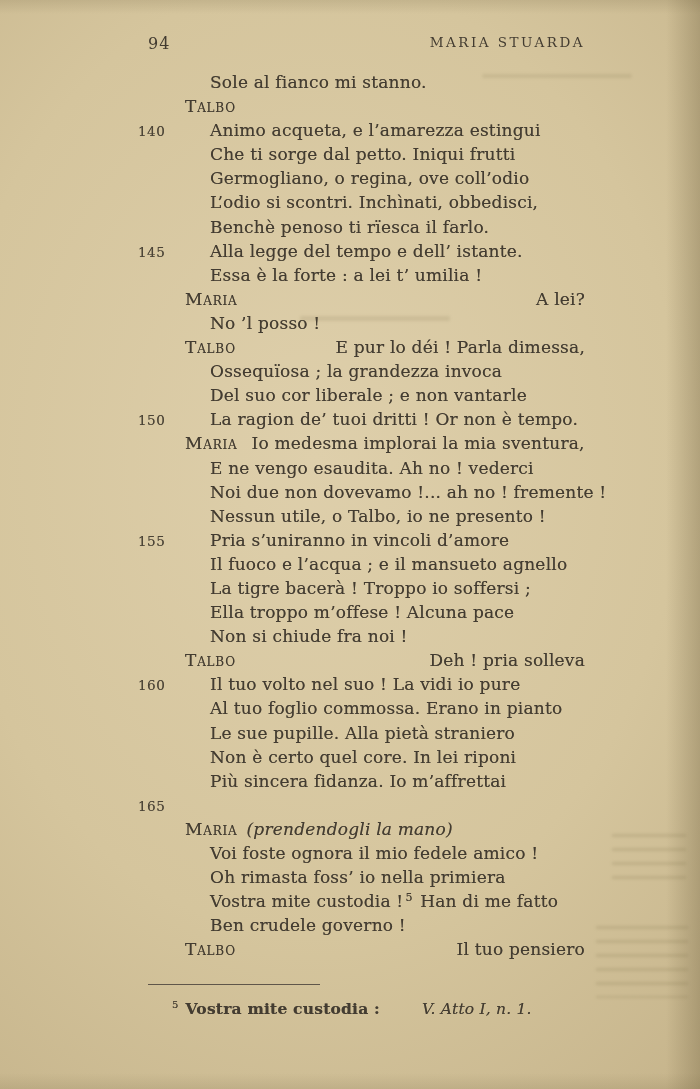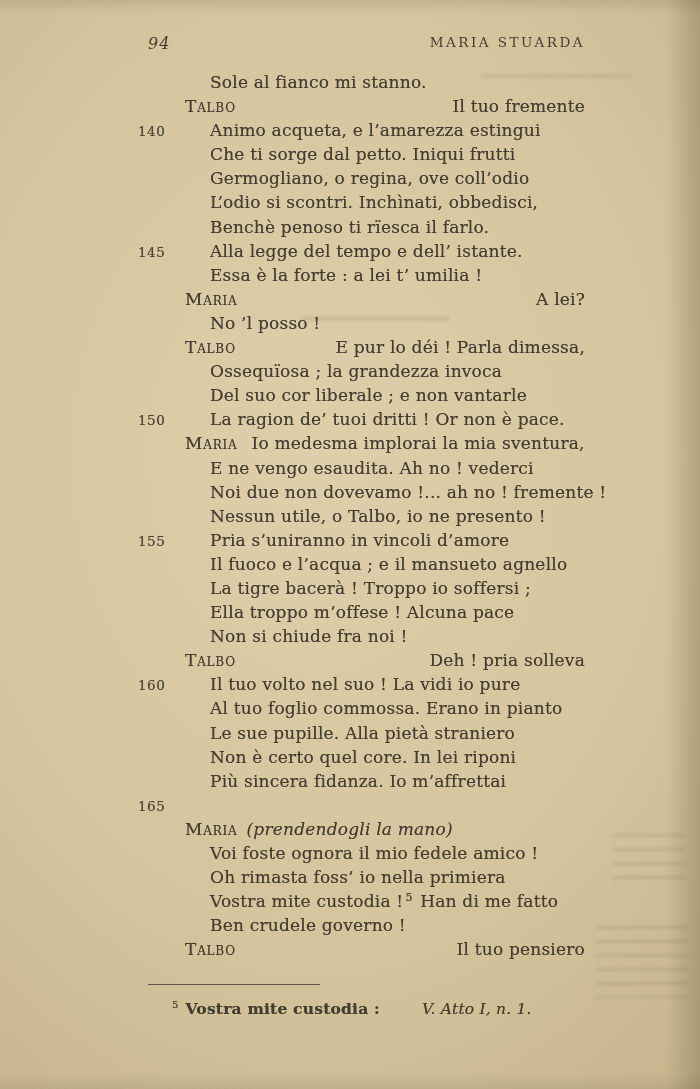--- a/index.html
+++ b/index.html
@@ -14,21 +14,21 @@
     background:
       linear-gradient(to left,  rgba(104,90,56,0.32), rgba(104,90,56,0) 34px),
       linear-gradient(to bottom, rgba(104,90,56,0.16), rgba(104,90,56,0) 14px),
       linear-gradient(to top,    rgba(104,90,56,0.14), rgba(104,90,56,0) 16px),
       radial-gradient(ellipse 95% 80% at 45% 42%, #decfab 0%, #d5c59d 55%, #c3b188 100%);
     background-color:#d5c59d;
   }
   .header { position:absolute; top:34px; left:0; width:100%; height:22px; }
   .page-num {
     position:absolute; left:148px; top:0;
-    font-size:16px; letter-spacing:1px;font-style:italic;
+    font-size:16px; letter-spacing:1px;
   }
   .running-title {
     position:absolute; left:200px; width:385px; text-align:right;
     font-size:13.5px; letter-spacing:2.5px;
   }
   .text-block { position:absolute; left:185px; top:70px; width:400px; }
   .line {
     position:relative; display:flex; align-items:baseline;
     height:24.1px; line-height:24.1px;
     font-size:17px; letter-spacing:0.2px; white-space:pre;
@@ -72,34 +72,34 @@
 
 <div class="page">
 
   <div class="header">
     <span class="page-num">94</span>
     <span class="running-title">MARIA STUARDA</span>
   </div>
 
   <div class="text-block" id="text-block">
       <div class="line"><span class="verse">Sole al fianco mi stanno.</span></div>
-      <div class="line has-speaker"><span class="speaker">Talbo</span><span class="right">Il tuo fremente</span></div>
+      <div class="line has-speaker"><span class="speaker">Talbo</span></div>
       <div class="line"><span class="num">140</span><span class="verse">Animo acqueta, e l’amarezza estingui</span></div>
       <div class="line"><span class="verse">Che ti sorge dal petto. Iniqui frutti</span></div>
       <div class="line"><span class="verse">Germogliano, o regina, ove coll’odio</span></div>
       <div class="line"><span class="verse">L’odio si scontri. Inchìnati, obbedisci,</span></div>
       <div class="line"><span class="verse">Benchè penoso ti rïesca il farlo.</span></div>
       <div class="line"><span class="num">145</span><span class="verse">Alla legge del tempo e dell’ istante.</span></div>
       <div class="line"><span class="verse">Essa è la forte : a lei t’ umilia !</span></div>
       <div class="line has-speaker"><span class="speaker">Maria</span><span class="right">A lei?</span></div>
       <div class="line"><span class="verse">No ’l posso !</span></div>
       <div class="line has-speaker"><span class="speaker">Talbo</span><span class="right">E pur lo déi ! Parla dimessa,</span></div>
       <div class="line"><span class="verse">Ossequïosa ; la grandezza invoca</span></div>
       <div class="line"><span class="verse">Del suo cor liberale ; e non vantarle</span></div>
-      <div class="line"><span class="num">150</span><span class="verse">La ragion de’ tuoi dritti ! Or non è pace.</span></div>
+      <div class="line"><span class="num">150</span><span class="verse">La ragion de’ tuoi dritti ! Or non è tempo.</span></div>
       <div class="line has-speaker"><span class="speaker">Maria</span><span class="verse">Io medesma implorai la mia sventura,</span></div>
       <div class="line"><span class="verse">E ne vengo esaudita. Ah no ! vederci</span></div>
       <div class="line"><span class="verse">Noi due non dovevamo !... ah no ! fremente !</span></div>
       <div class="line"><span class="verse">Nessun utile, o Talbo, io ne presento !</span></div>
       <div class="line"><span class="num">155</span><span class="verse">Pria s’uniranno in vincoli d’amore</span></div>
       <div class="line"><span class="verse">Il fuoco e l’acqua ; e il mansueto agnello</span></div>
       <div class="line"><span class="verse">La tigre bacerà ! Troppo io soffersi ;</span></div>
       <div class="line"><span class="verse">Ella troppo m’offese ! Alcuna pace</span></div>
       <div class="line"><span class="verse">Non si chiude fra noi !</span></div>
       <div class="line has-speaker"><span class="speaker">Talbo</span><span class="right">Deh ! pria solleva</span></div>

